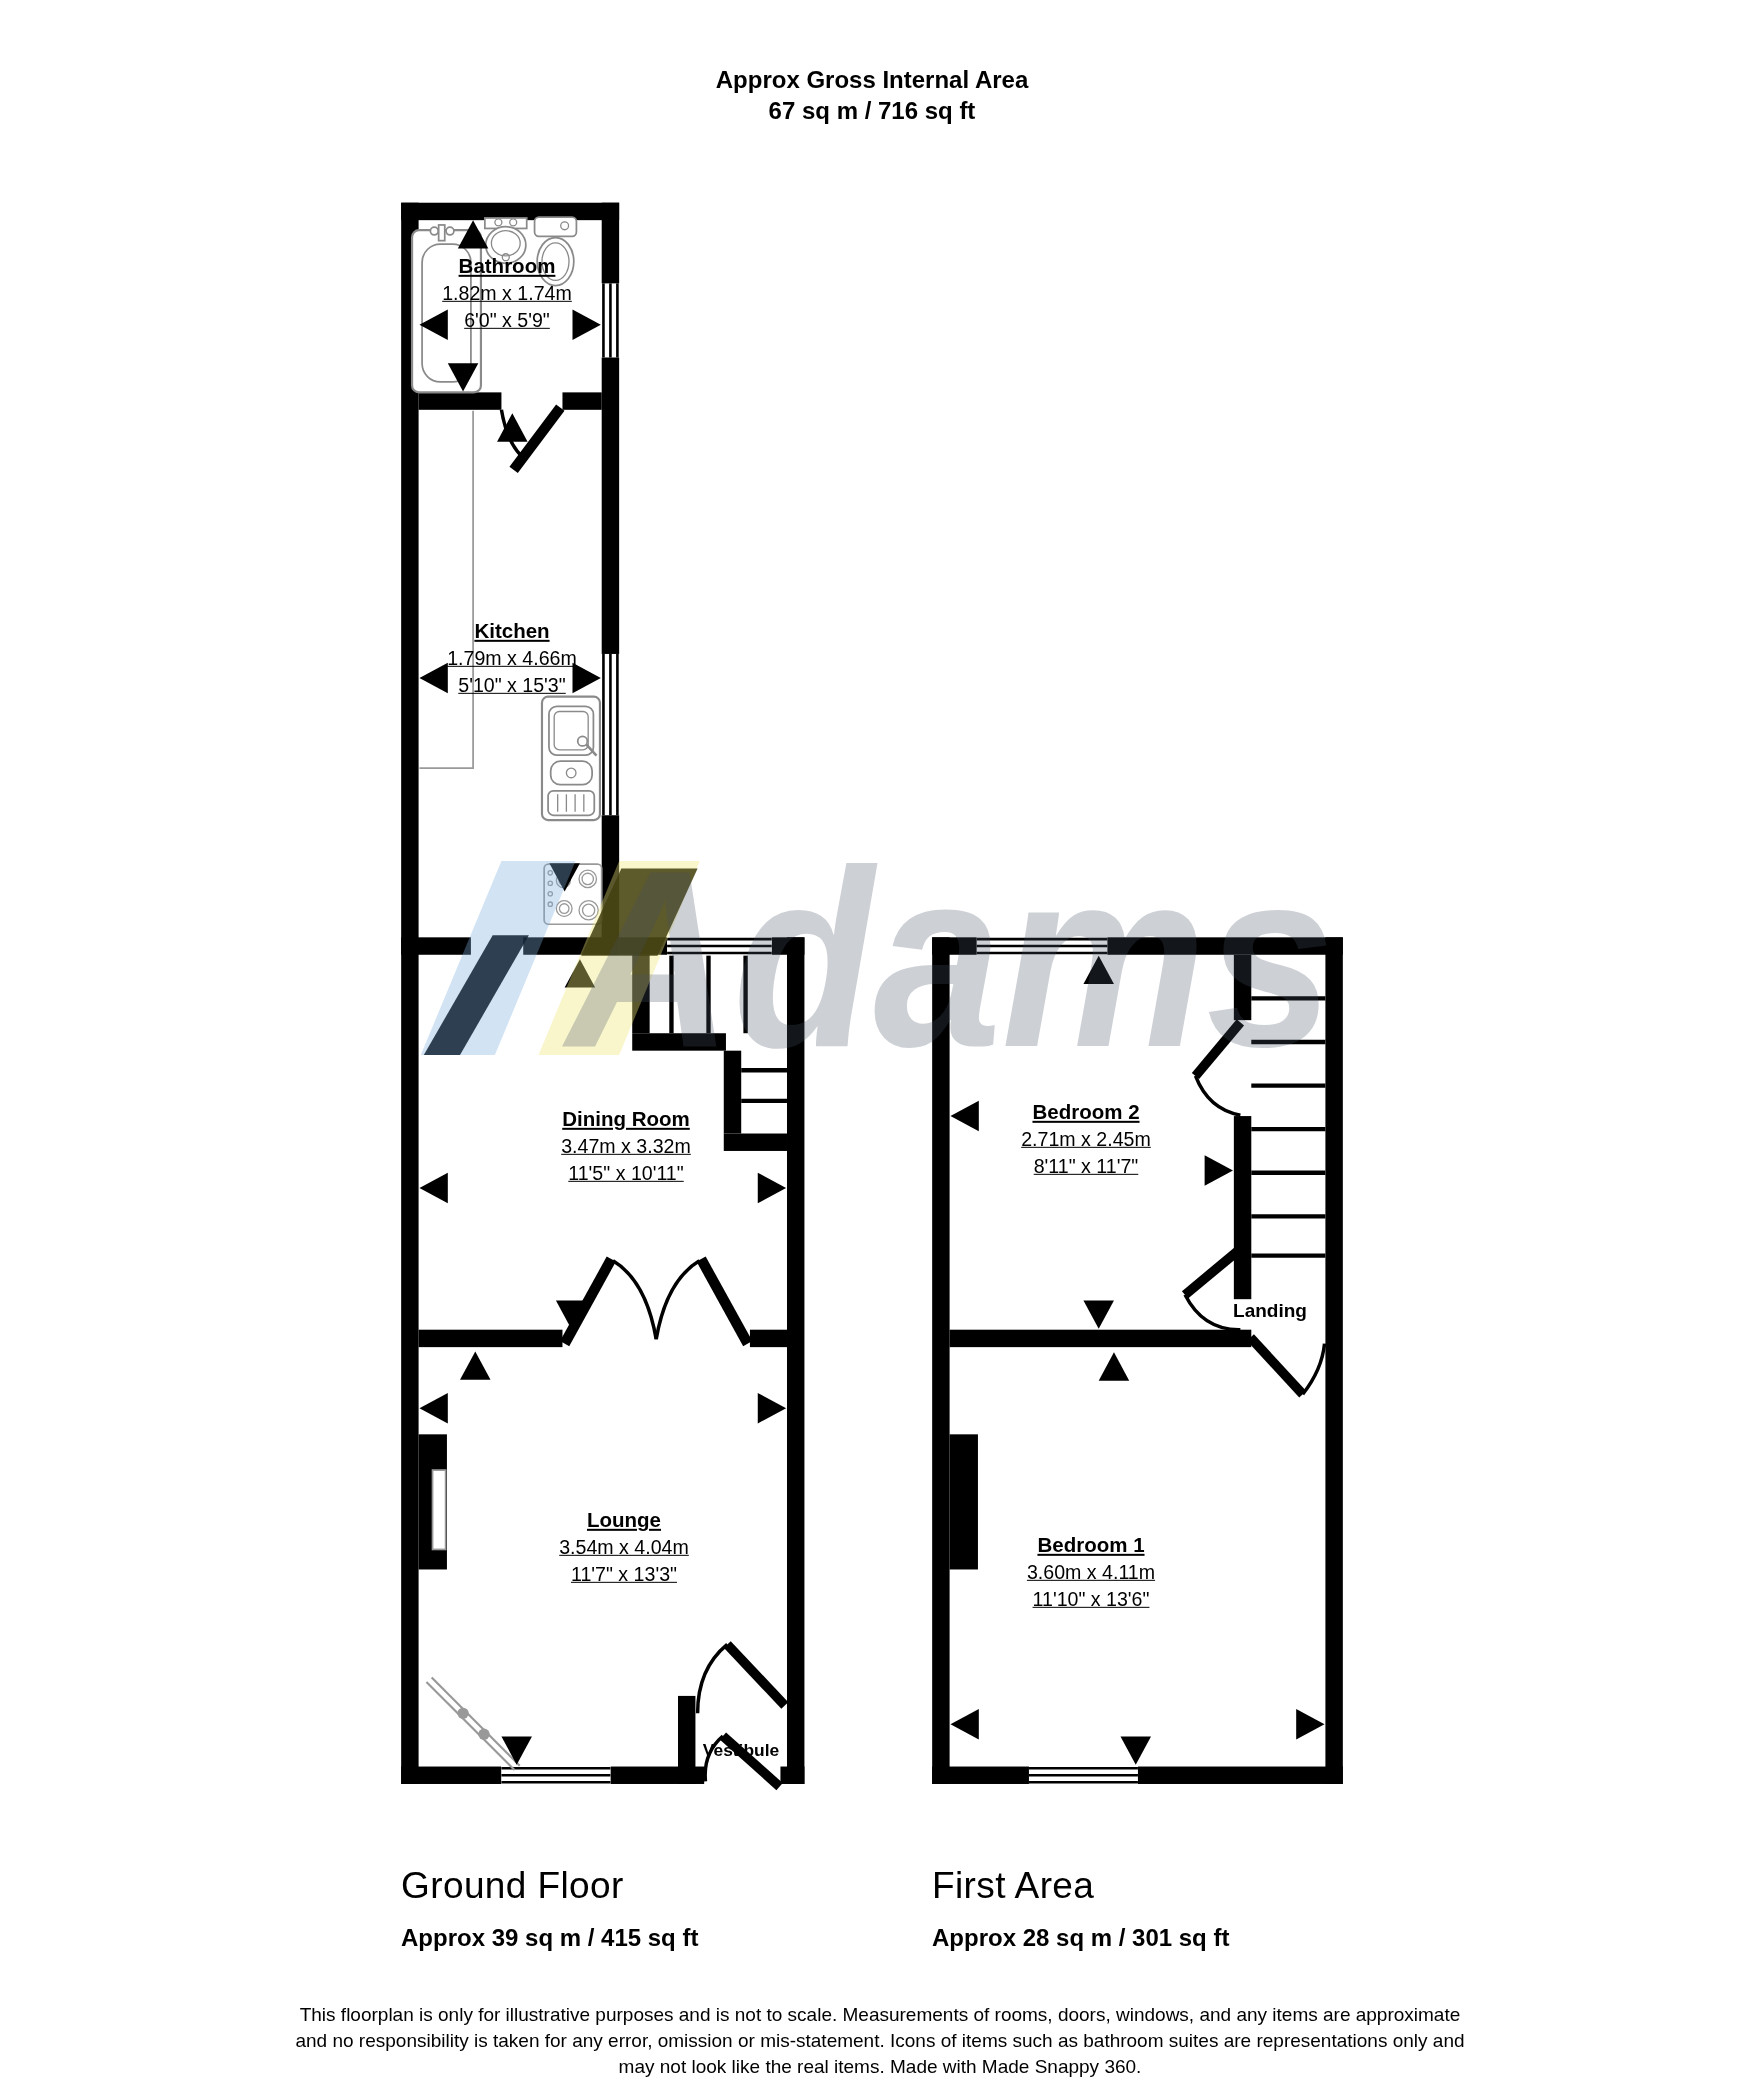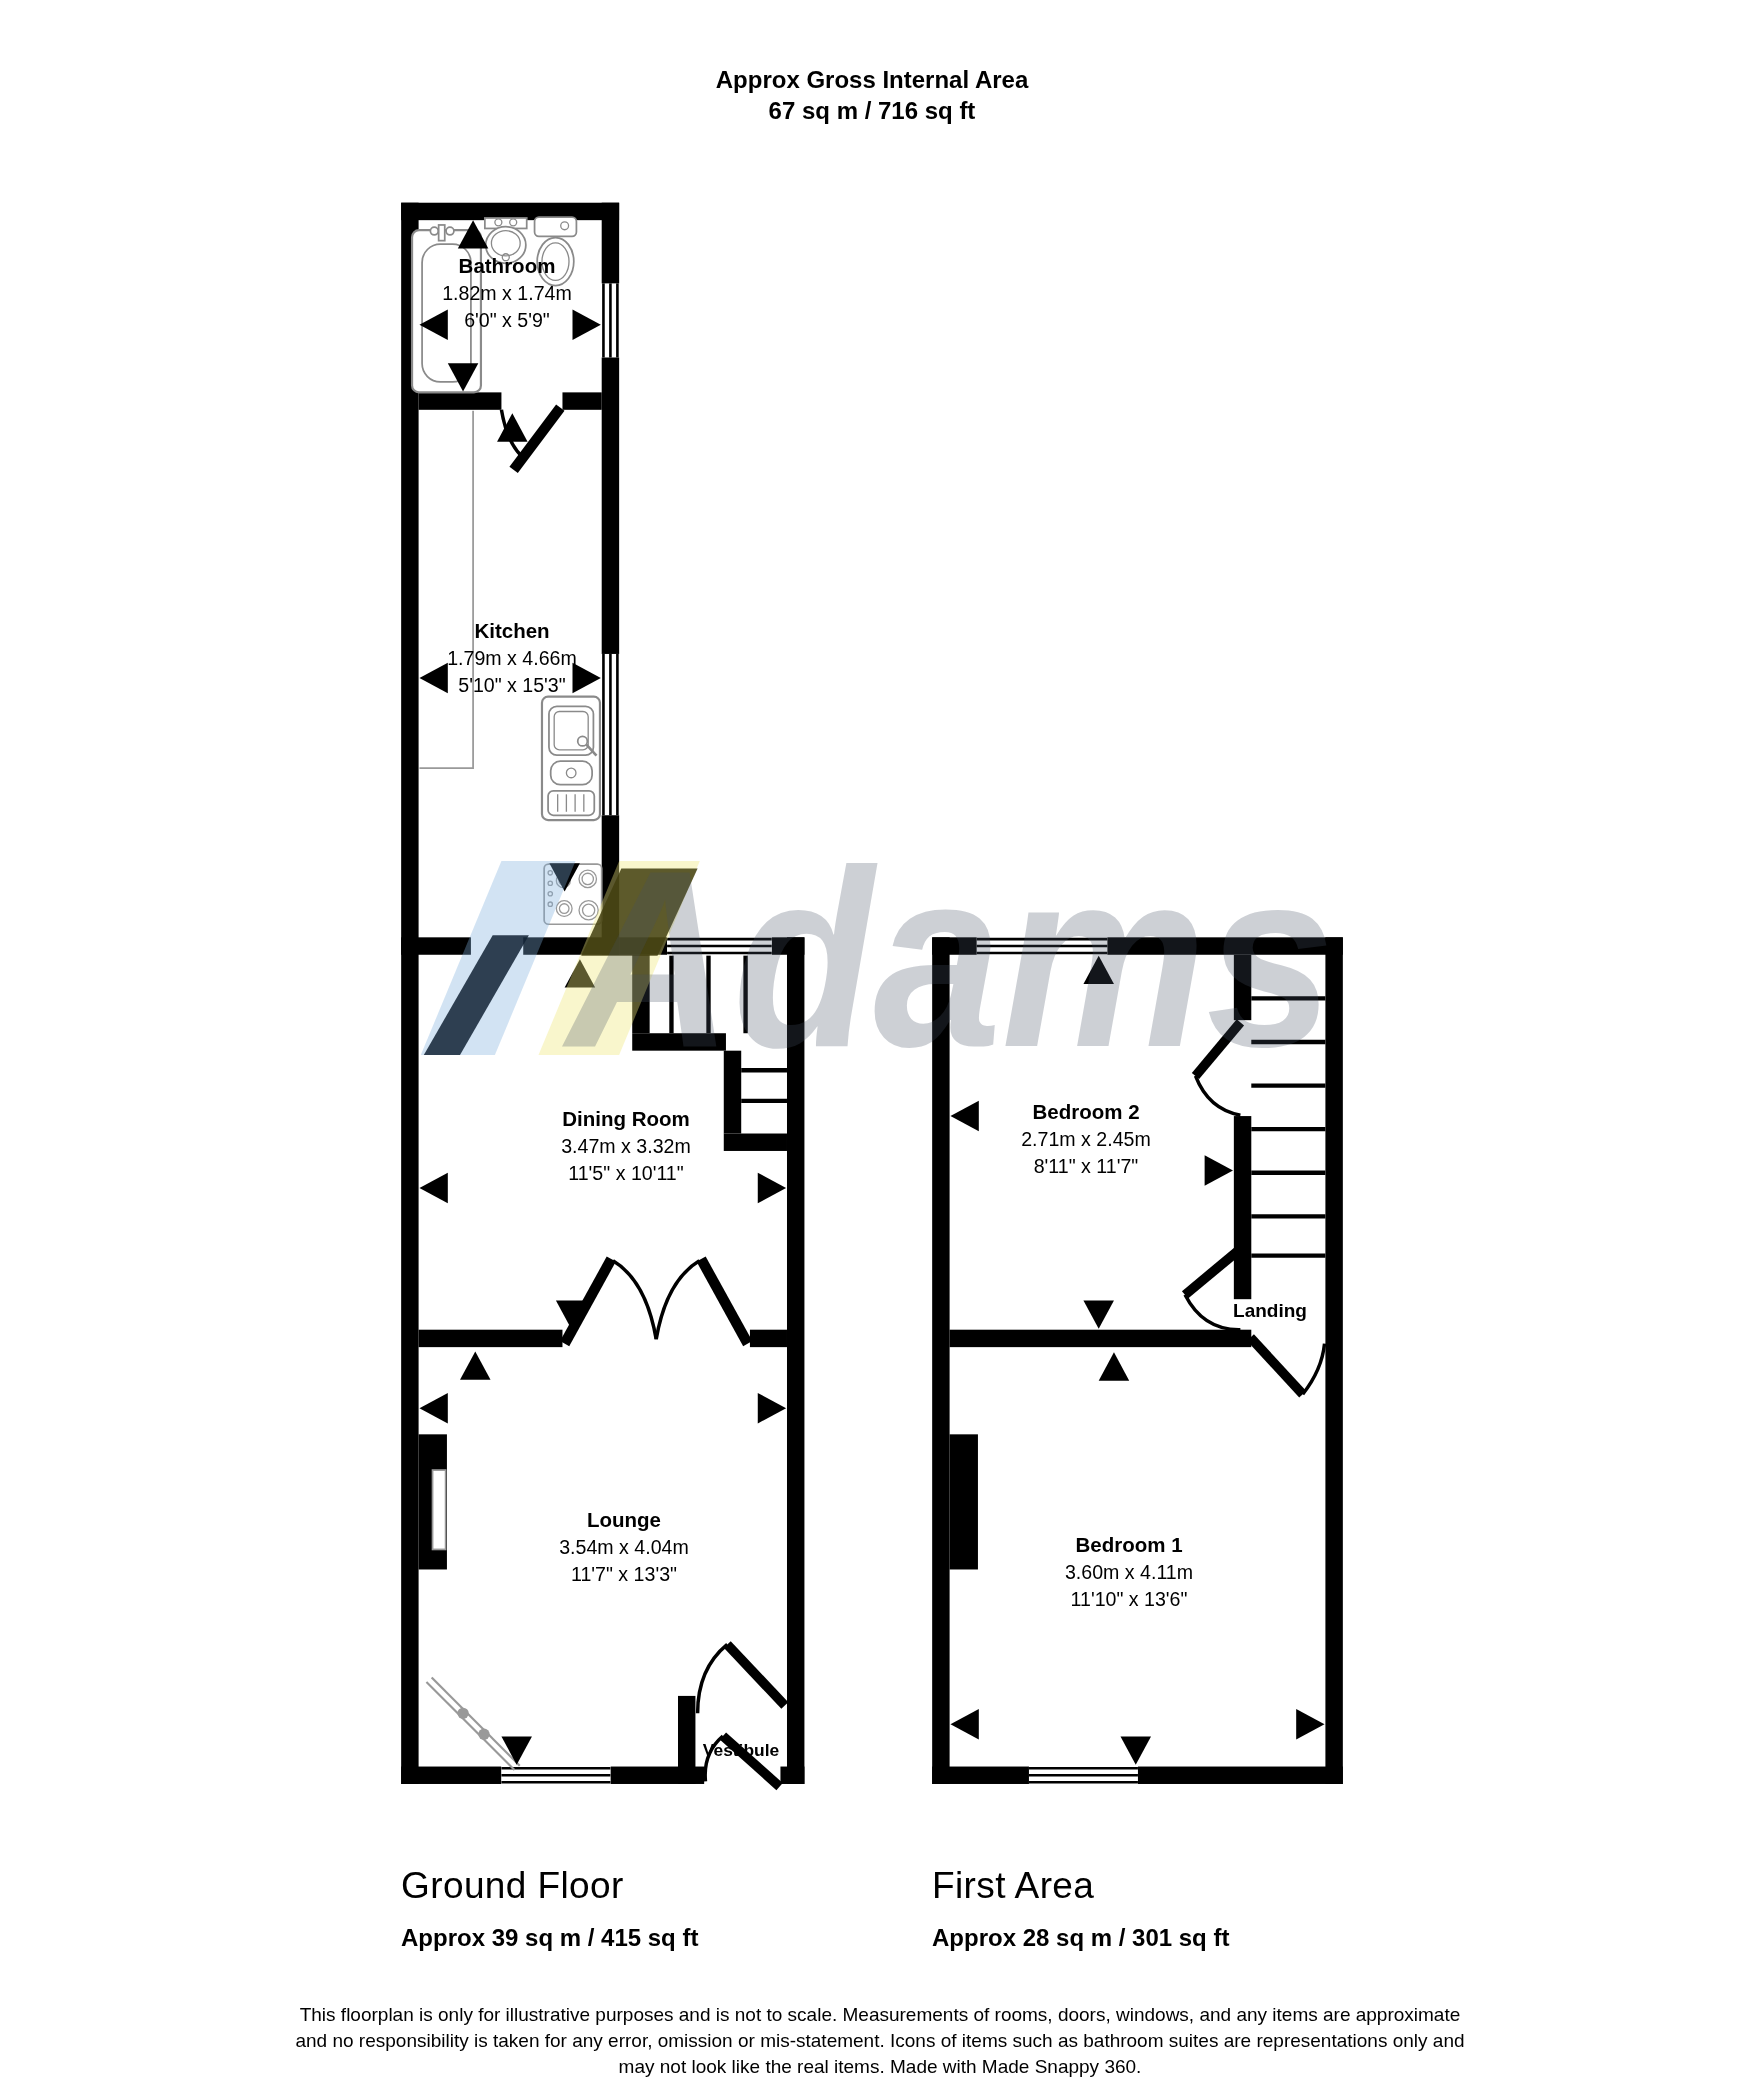--- a/index.html
+++ b/index.html
@@ -2,21 +2,21 @@
 <html style="font-size:7px"><head>
 <meta charset="utf-8">
 <style>
   html,body{margin:0;padding:0;background:#fff;width:1744px;height:2097px;
     font-family:"Liberation Sans", sans-serif;color:#000;}
   #canvas{position:relative;width:1533px;height:2097px;background:#fff;overflow:hidden;}
   svg{position:absolute;left:0;top:0;}
   .title-block{position:absolute;left:0;top:65px;width:1744px;text-align:center;
     font-weight:bold;font-size:24px;line-height:1.28;}
   .room-label{position:absolute;transform:translate(-50%,-50%);text-align:center;
-    font-size:19.6px;line-height:1.38;white-space:nowrap;z-index:5;}
+    font-size:19.6px;line-height:1.38;white-space:nowrap;z-index:5;text-decoration:underline;}
   .room-label .name{font-weight:bold;font-size:20.5px;}
   .small-label{position:absolute;transform:translate(-50%,-50%);font-weight:bold;
     font-size:17.4px;white-space:nowrap;z-index:5;margin-top:24px;}
   .floor-label{position:absolute;z-index:5;}
   .floor-label .fl-name{font-size:37px;font-weight:400;letter-spacing:0.4px;}
   .floor-label .fl-area{font-size:24px;font-weight:bold;margin-top:16.6px;}
   .footer{position:absolute;left:8px;top:2002px;width:1744px;text-align:center;
     font-size:19px;line-height:1.36;z-index:5;}
   .wm-text{font-weight:bold;font-style:italic;}
 </style>
@@ -283,21 +283,21 @@
     <div>11'7" x 13'3"</div>
   </div>
   <div class="small-label" style="left:741px;top:1726px;">Vestibule</div>
 
   <div class="room-label" style="left:1086px;top:1139px;">
     <div class="name">Bedroom 2</div>
     <div>2.71m x 2.45m</div>
     <div>8'11" x 11'7"</div>
   </div>
   <div class="small-label" style="left:1270px;top:1287px;font-size:19px;">Landing</div>
-  <div class="room-label" style="left:1129px;top:1572px;">
+  <div class="room-label" style="left:1091px;top:1572px;">
     <div class="name">Bedroom 1</div>
     <div>3.60m x 4.11m</div>
     <div>11'10" x 13'6"</div>
   </div>
 
   <div class="floor-label" style="left:401px;top:1865px;">
     <div class="fl-name">Ground Floor</div>
     <div class="fl-area">Approx 39 sq m / 415 sq ft</div>
   </div>
   <div class="floor-label" style="left:932px;top:1865px;">

